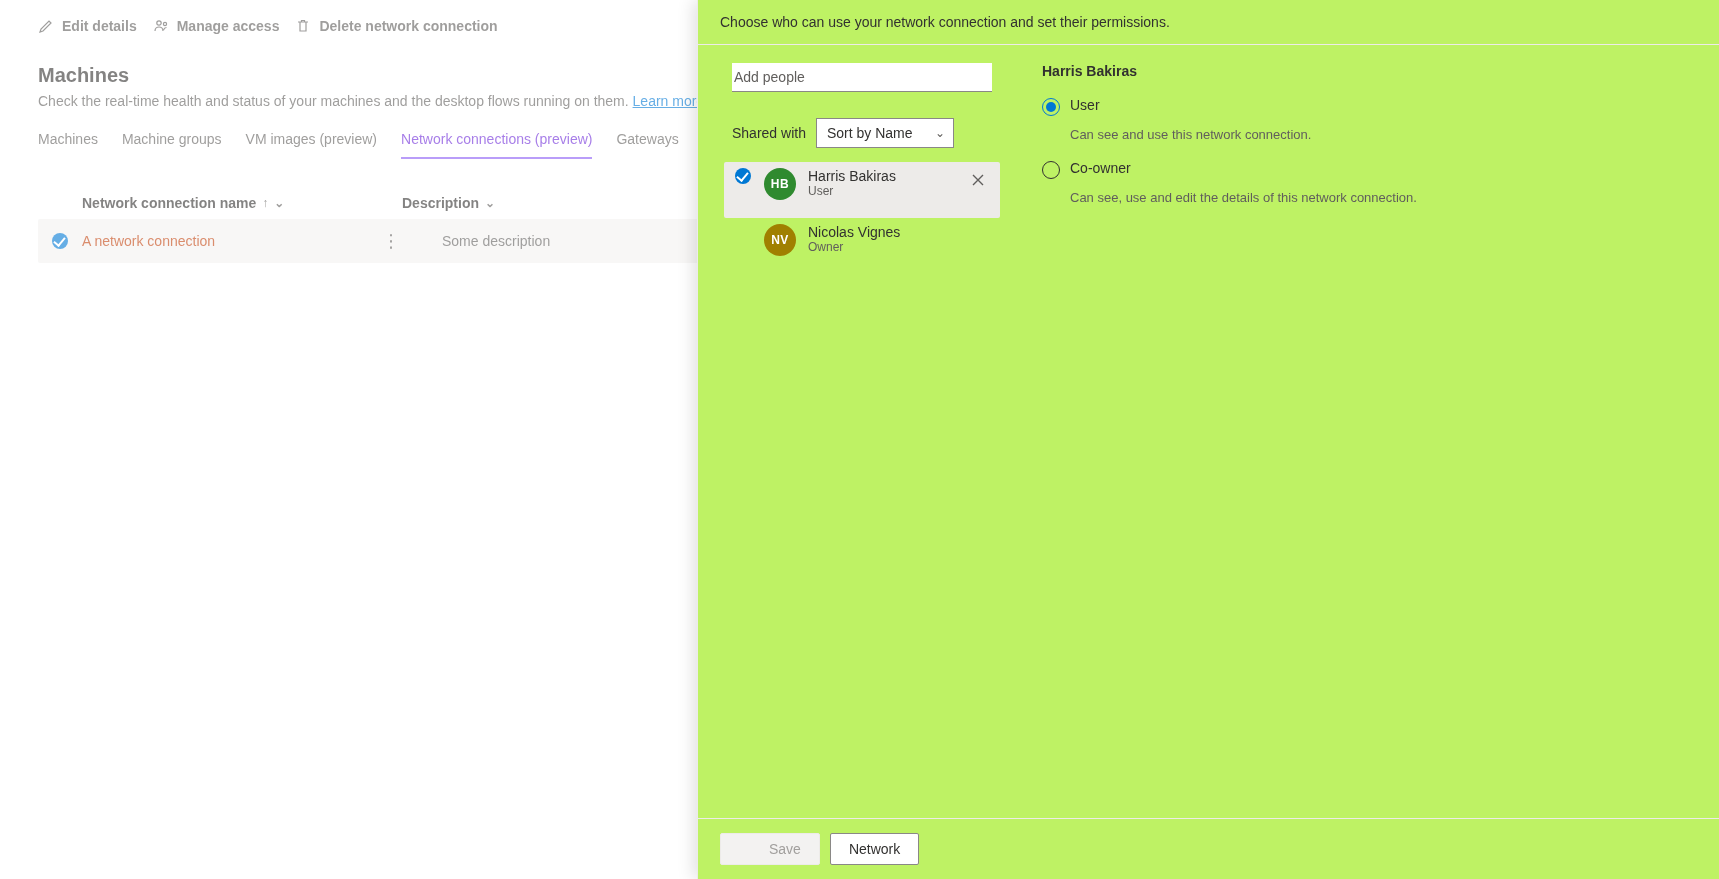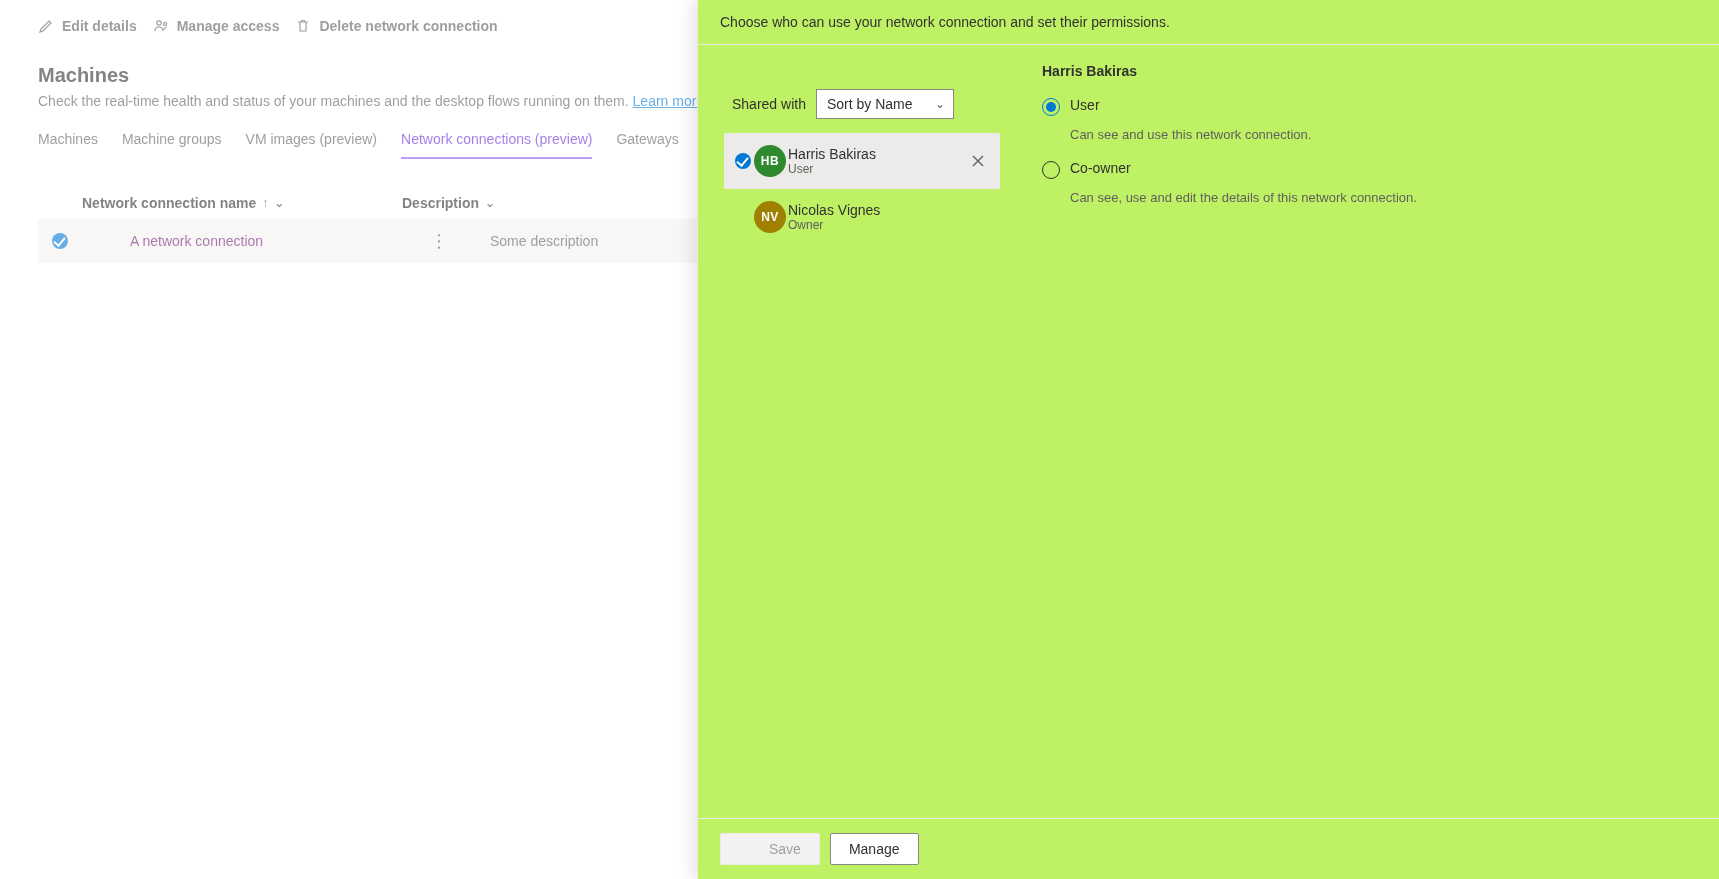--- a/index.html
+++ b/index.html
@@ -95,21 +95,21 @@
   .td-check { width:44px; display:flex; justify-content:center;}
   .check-circle {
     width:16px; height:16px; border-radius:50%;
     background:#0078d4; position:relative;
   }
   .check-circle::after{
     content:""; position:absolute; left:4px; top:1.5px;
     width:5px; height:9px; border:solid #fff; border-width:0 2px 2px 0;
     transform:rotate(40deg);
   }
-  .td-name { width:300px; color:#701a75;margin-left:48px;}
+  .td-name { width:300px; color:#c2410c;}
   .td-menu { width:20px; color:#605e5c; font-size:18px; line-height:0; cursor:pointer;}
   .td-desc { padding-left:40px; color:#605e5c;}
   
   .scrim {
     position:absolute; inset:0;
     background:rgba(255,255,255,0.4);
   }
   
   .panel {
     position:absolute;
@@ -166,24 +166,24 @@
     width:138px;
     height:30px;
     display:flex;
     align-items:center;
     cursor:pointer;
   }
   .sort-chev{ position:absolute; right:8px; top:7px; font-size:12px; color:#605e5c;}
   .people-list{ margin-top:14px; margin-left:-8px; width:276px;}
   .person{
     display:flex;
-    align-items:center;
+    align-items:flex-start;
     height:56px;
-    padding:12px 10px;
-    gap:2px;
+    padding:6px 10px;
+    gap:12px;
     border-radius:2px;
   }
   .person.selected{ background:#edebe9;}
   .person-check{ width:18px; display:flex; justify-content:center;}
   .avatar{
     width:32px; height:32px; border-radius:50%;
     display:flex; align-items:center; justify-content:center;
     color:#fff; font-size:12px; font-weight:600; letter-spacing:0.5px;
   }
   .avatar.hb{ background:#2f8a2f;}
@@ -304,20 +304,21 @@
     </div>
   </div>
 </div>
 
 <div class="scrim"></div>
 
 <div class="panel">
   <div class="panel-header">Choose who can use your network connection and set their permissions.</div>
   <div class="panel-body">
     <div class="panel-left">
+      <input class="add-people-field" placeholder="Add people" style="">
       <div class="shared-row">
         <span class="shared-label">Shared with</span>
         <div class="sort-select">
           <span>Sort by Name</span>
           <span class="sort-chev">⌄</span>
         </div>
       </div>
       <div class="people-list">
         <div class="person selected">
           <div class="person-check">
@@ -359,15 +360,15 @@
           <div class="radio-texts">
             <span class="radio-label">Co-owner</span>
             <span class="radio-desc">Can see, use and edit the details of this network connection.</span>
           </div>
         </div>
       </div>
     </div>
   </div>
   <div class="panel-footer">
     <div class="btn primary">Save</div>
-    <div class="btn secondary">Manage</div>
+    <div class="btn secondary">Network</div>
   </div>
 </div>
 
 </body></html>

